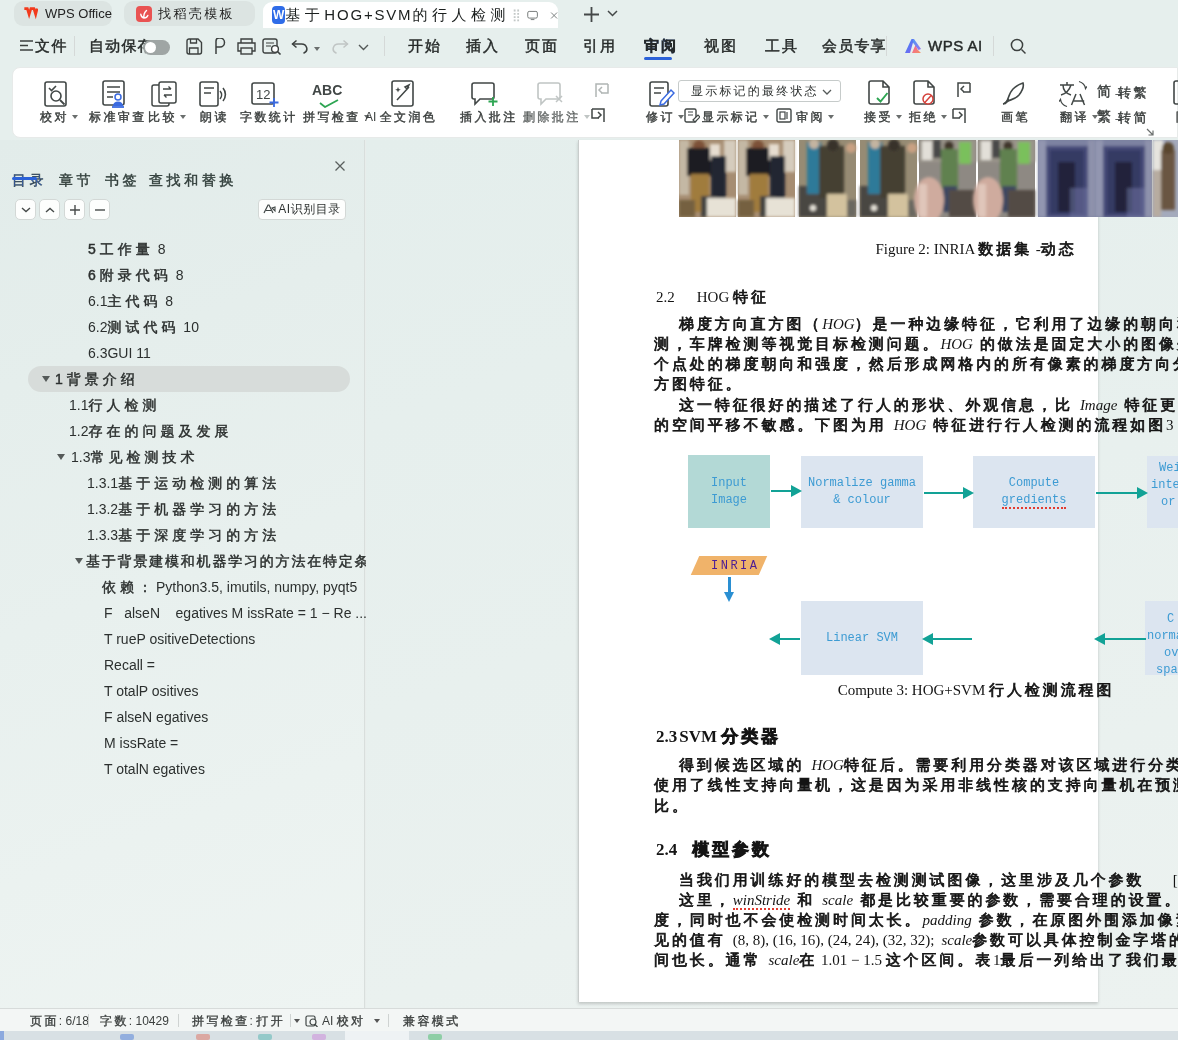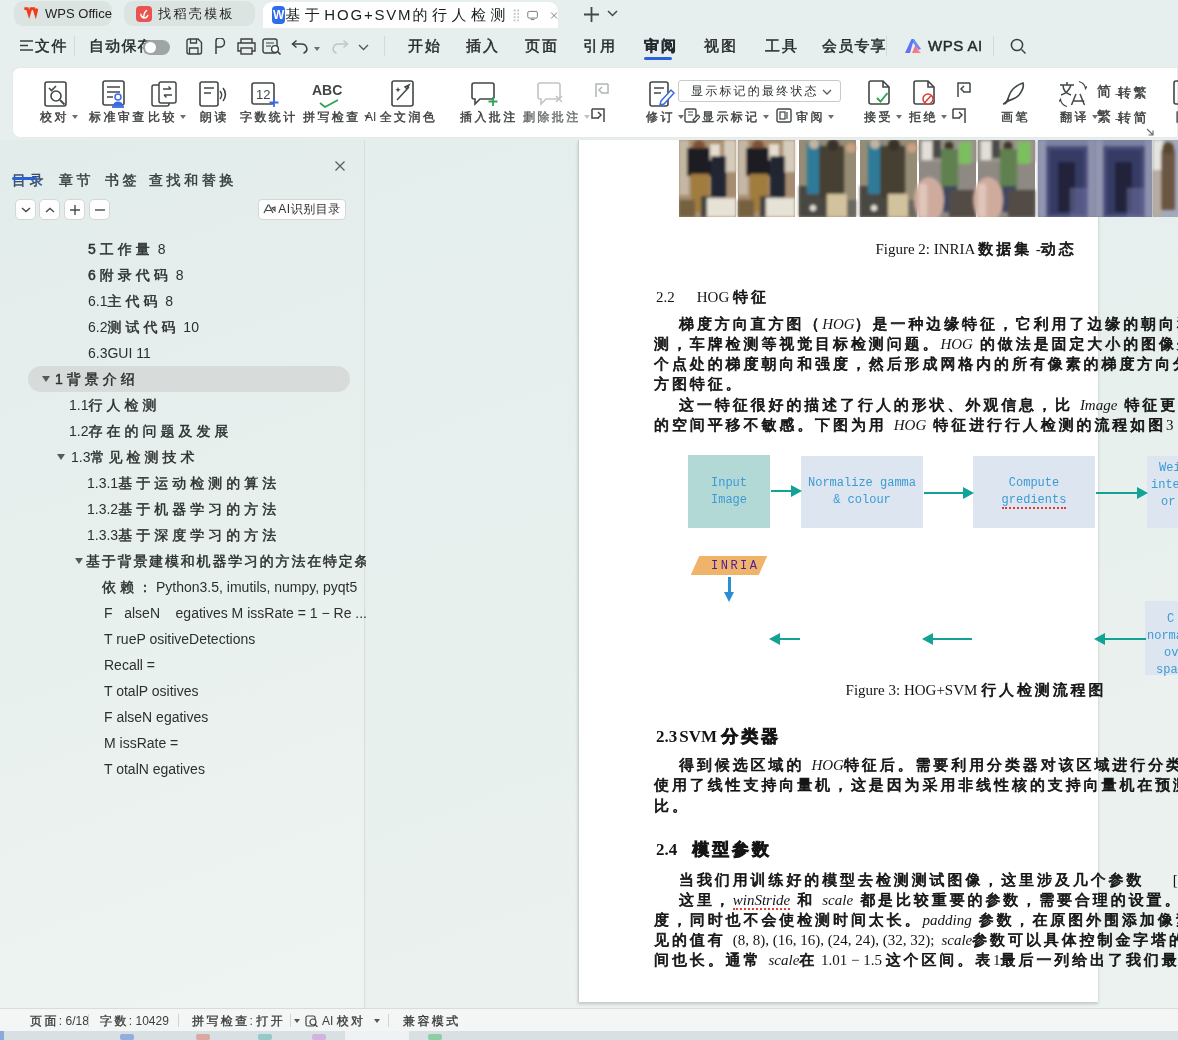--- a/index.html
+++ b/index.html
@@ -464,29 +464,32 @@
   <div class="abs mono" style="left:582px;top:355px;font-size:12px;color:#3d9bd3">or</div>
   <div class="harrow ar" style="left:192px;top:350px;width:20px"></div>
   <div class="harrow ar" style="left:345px;top:352px;width:39px"></div>
   <div class="harrow ar" style="left:517px;top:352px;width:41px"></div>
 
   <div class="abs" style="left:116px;top:416px;width:68px;height:19px;background:#f0b36a;transform:skewX(-24deg)"></div>
   <div class="abs mono" style="left:132px;top:419px;font-size:12px;color:#4c1d95;letter-spacing:2.5px">INRIA</div>
   <div class="abs" style="left:149px;top:437px;width:2.5px;height:17px;background:#2a8fd2"></div>
   <div class="abs" style="left:145px;top:452px;width:0;height:0;border-left:5.5px solid transparent;border-right:5.5px solid transparent;border-top:10px solid #2a8fd2"></div>
 
+  <div class="fbox" style="left:222px;top:461px;width:122px;height:74px">
+        <span>Linear SVM</span>
+      </div>
   <div class="fbox" style="left:566px;top:461px;width:124px;height:74px"></div>
   <div class="abs mono" style="left:588px;top:472px;font-size:12px;color:#3d9bd3">C</div>
   <div class="abs mono" style="left:568px;top:489px;font-size:12px;color:#3d9bd3">norma</div>
   <div class="abs mono" style="left:585px;top:506px;font-size:12px;color:#3d9bd3">ov</div>
   <div class="abs mono" style="left:577px;top:523px;font-size:12px;color:#3d9bd3">spa</div>
   <div class="harrow al" style="left:201px;top:498px;width:20px"></div>
   <div class="harrow al" style="left:354px;top:498px;width:39px"></div>
   <div class="harrow al" style="left:526px;top:498px;width:41px"></div>
-  <div class="bodyline" style="left:97px;top:541px;width:600px;text-align:center"><span class="lt">Figure 3: HOG+SVM </span>行人检测流程图</div>
+  <div class="bodyline" style="left:97px;top:541px;width:600px;text-align:center"><span class="lt">Compute 3: HOG+SVM </span>行人检测流程图</div>
   <div class="bodyline" style="left:77px;top:588px;font-size:17px;font-weight:bold"><span class="lt">2.3<span style="margin-left:2px">SVM </span></span>分类器</div>
   <div class="bodyline" style="left:100px;top:616px">得到候选区域的 <i class="lt">HOG</i>特征后。需要利用分类器对该区域进行分类，确定是行人还是背</div>
   <div class="bodyline" style="left:75px;top:636px">使用了线性支持向量机，这是因为采用非线性核的支持向量机在预测时的计算量太大，与支</div>
   <div class="bodyline" style="left:75px;top:657px">比。</div>
   <div class="bodyline" style="left:77px;top:701px;font-size:17px;font-weight:bold"><span class="lt">2.4</span><span style="display:inline-block;width:15px"></span>模型参数</div>
   <div class="bodyline" style="left:100px;top:731px">当我们用训练好的模型去检测测试图像，这里涉及几个参数&nbsp;&nbsp;&nbsp;&nbsp;<span class="lt">[6]</span>，其参考如表所示</div>
   <div class="bodyline" style="left:100px;top:751px">这里，<i class="lt" style="border-bottom:2px dotted #e23b30">winStride</i> 和 <i class="lt">scale</i> 都是比较重要的参数，需要合理的设置。一个合适参数能够</div>
   <div class="bodyline" style="left:75px;top:771px">度，同时也不会使检测时间太长。<i class="lt">padding</i> 参数，在原图外围添加像素，适当的  可以</div>
   <div class="bodyline" style="left:75px;top:791px">见的值有 <span class="lt">(8, 8), (16, 16), (24, 24), (32, 32);</span> <i class="lt">scale</i>参数可以具体控制金字塔的层数，参数越小</div>
   <div class="bodyline" style="left:75px;top:811px">间也长。通常 <i class="lt">scale</i>在<span class="lt"> 1.01 − 1.5 </span>这个区间。表<span class="lt">1</span>最后一列给出了我们最终调参的结果。</div>

